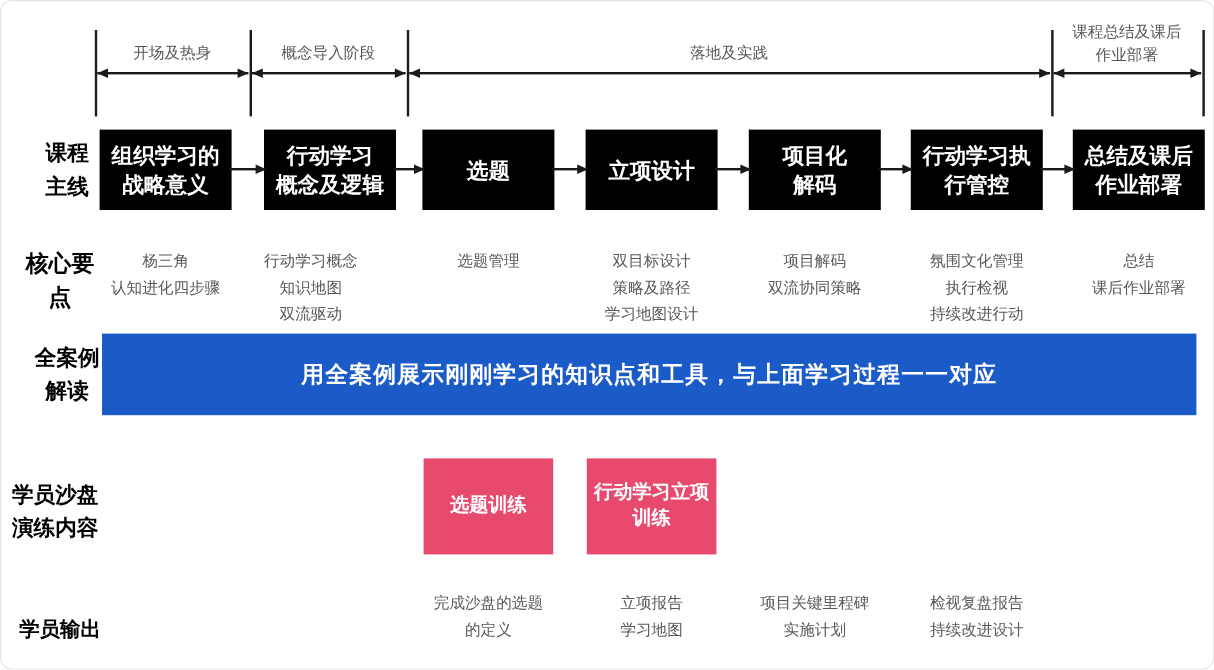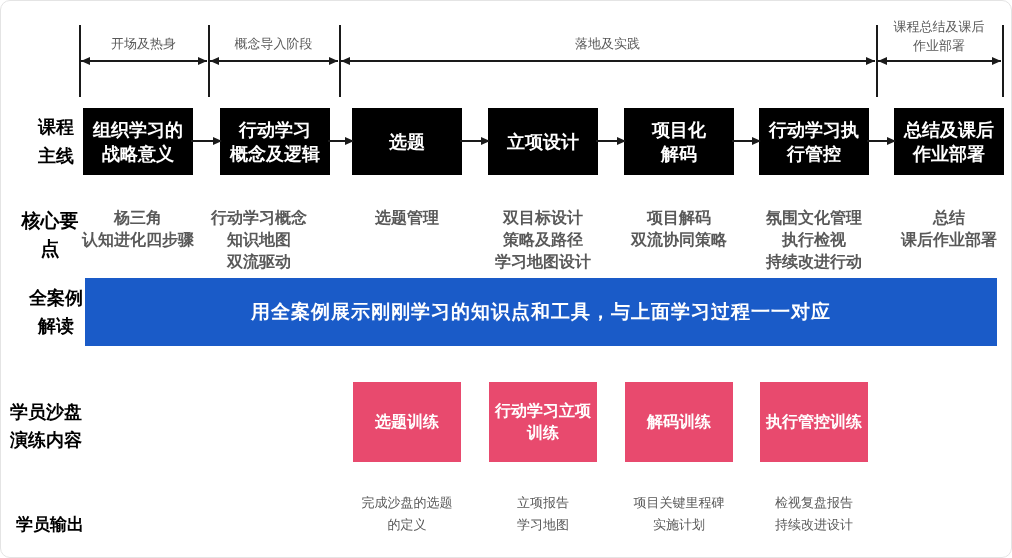--- a/index.html
+++ b/index.html
@@ -44,21 +44,21 @@
   .flow { position:absolute; top:139px; height:2px; background:#1a1a1a; }
   .flow::after {
     content:""; position:absolute; right:-1px; top:50%; transform:translateY(-50%);
     width:0; height:0; border-top:4px solid transparent; border-bottom:4px solid transparent;
     border-left:9px solid #1a1a1a;
   }
 
   
   .kp {
     position:absolute; top:206px; width:140px; text-align:center;
-    font-size:16px; line-height:22px; color:var(--muted,#595959);font-weight:bold;
+    font-size:13px; line-height:22px; color:var(--muted,#595959);
   }
 
   
   .banner {
     position:absolute; left:84px; top:277px; width:912px; height:68px;
     background:var(--blue,#1a5bc8); color:#fff; font-weight:bold; font-size:19px;
     display:flex; align-items:center; justify-content:center; text-align:center;
     letter-spacing:1px;
   }
 
@@ -141,22 +141,20 @@
 执行检视
 持续改进行动</div>
   <div class="kp pre" style="left:878px">总结
 课后作业部署</div>
 
   <div class="banner">用全案例展示刚刚学习的知识点和工具，与上面学习过程一一对应</div>
 
   <div class="pbox pre" style="left:352px">选题训练</div>
   <div class="pbox pre" style="left:488px">行动学习立项
 训练</div>
-  <div class="pbox pre" style="left:624px">解码训练</div>
-  <div class="pbox pre" style="left:759px">执行管控训练</div>
 
   <div class="out pre" style="left:331px">完成沙盘的选题
 的定义</div>
   <div class="out pre" style="left:467px">立项报告
 学习地图</div>
   <div class="out pre" style="left:603px">项目关键里程碑
 实施计划</div>
   <div class="out pre" style="left:738px">检视复盘报告
 持续改进设计</div>
 

